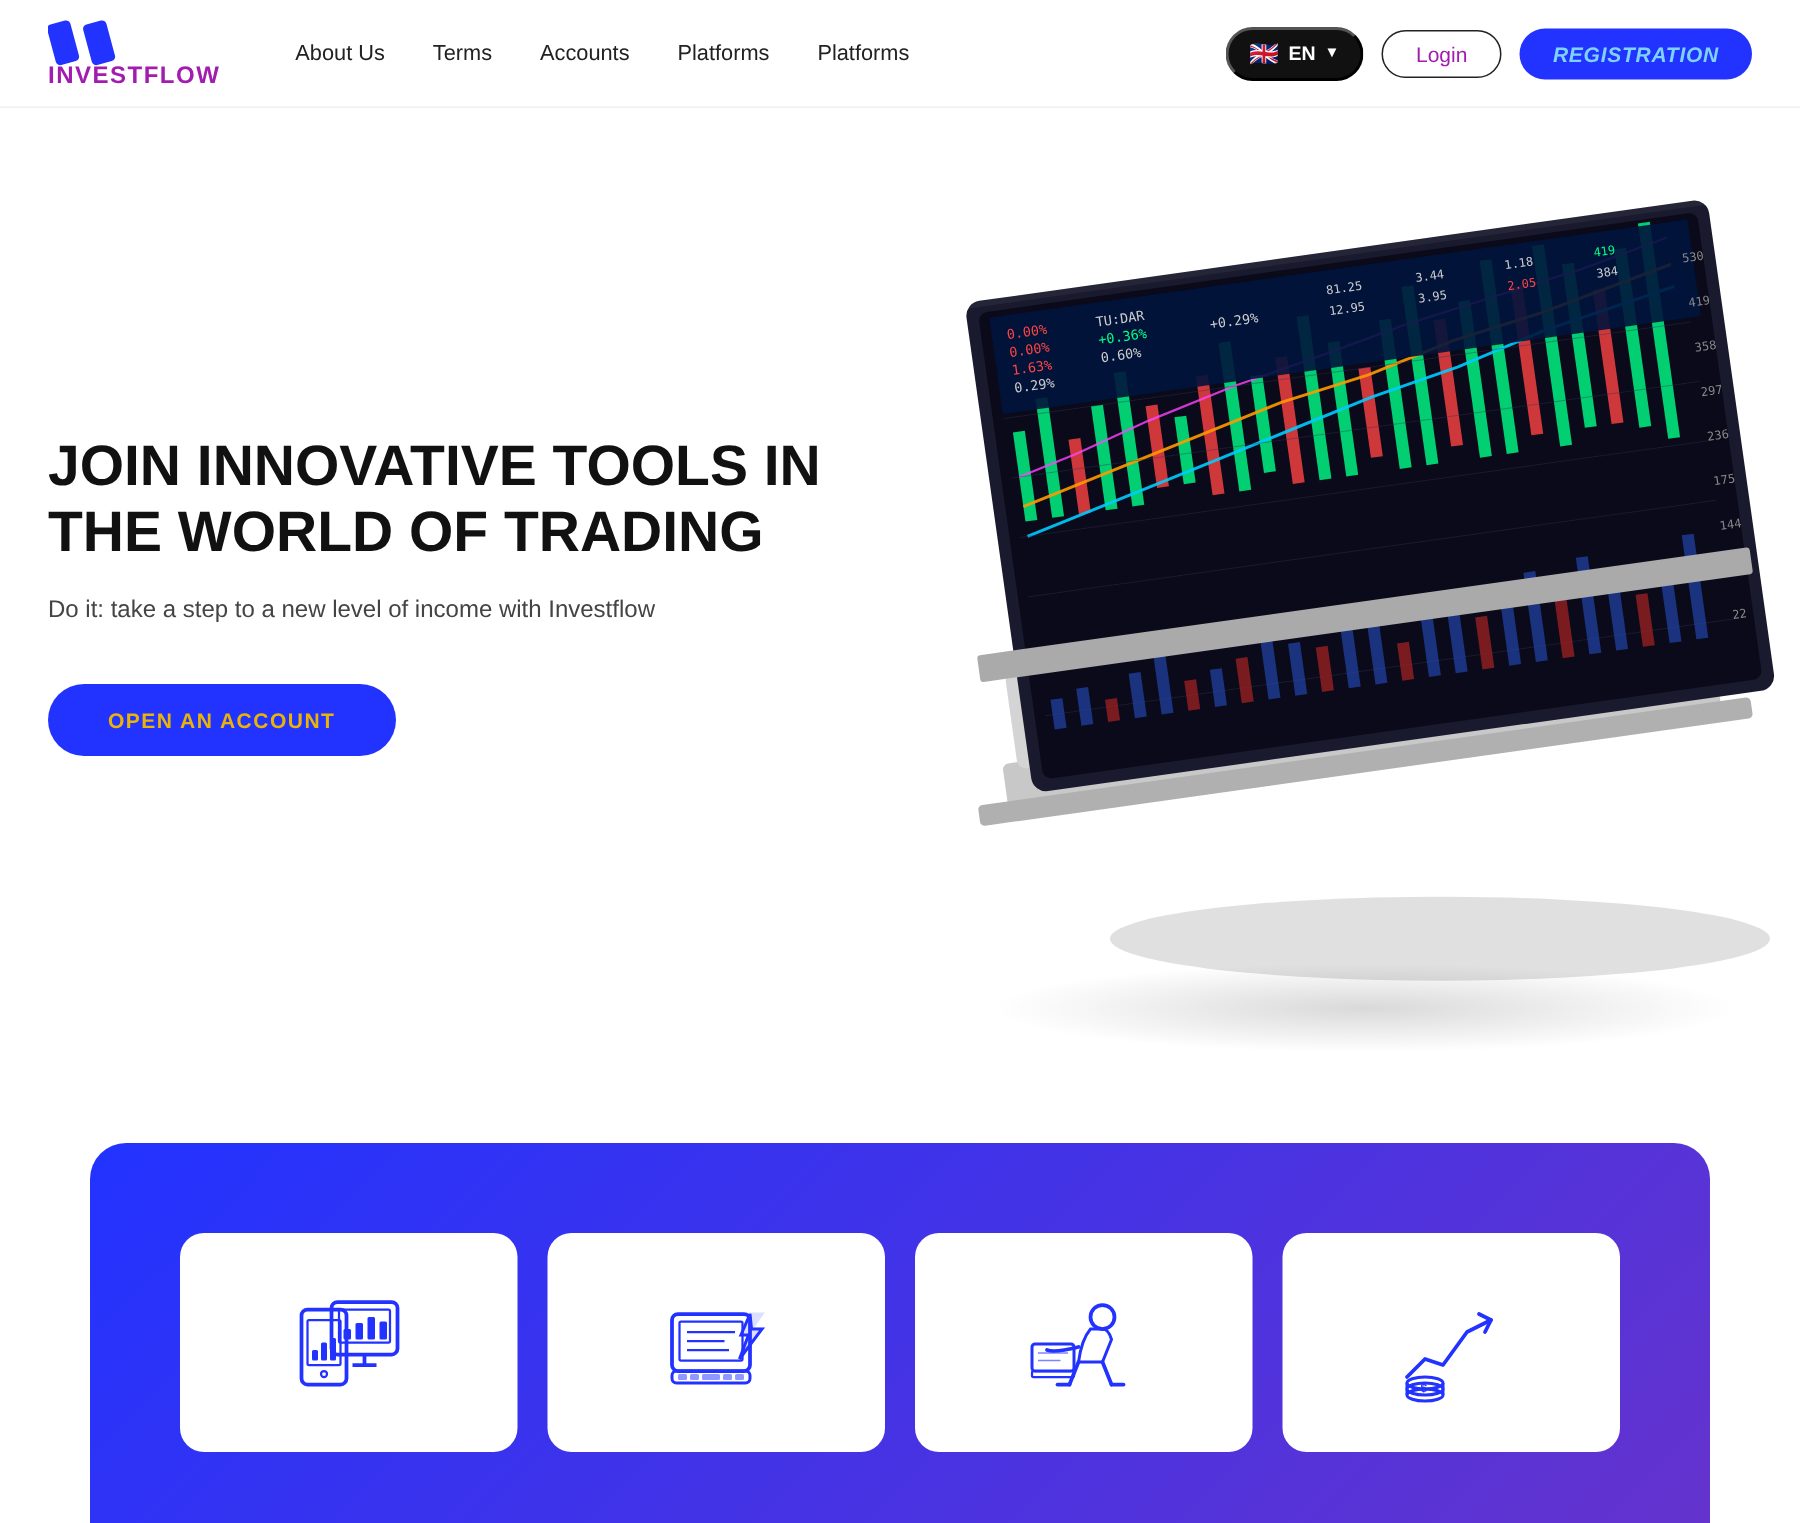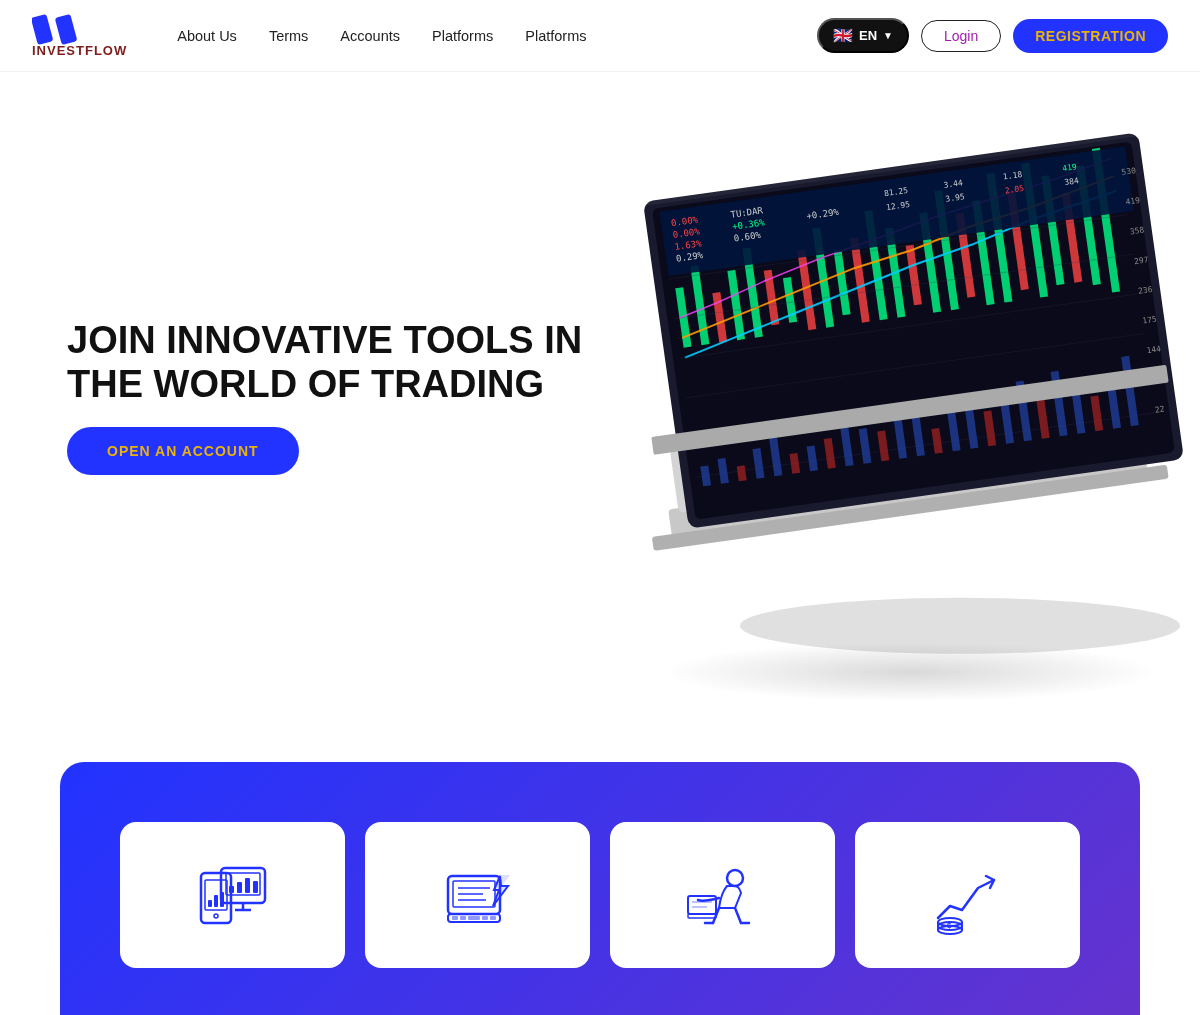--- a/index.html
+++ b/index.html
@@ -21,23 +21,23 @@
       flex-direction: column;
       align-items: flex-start;
       margin-right: 36px;
       cursor: pointer;
     }
     .logo-icon {
       width: 64px;
       height: 32px;
     }
     .logo-text {
-      font-size: 13px;
+      font-size: 16px;
       font-weight: 800;
-      color: #7f1d1d;
+      color: #a21caf;
       letter-spacing: 1px;
       margin-top: -2px;
     }
     .nav {
       display: flex;
       align-items: center;
       gap: 4px;
       flex: 1;
     }
     .nav-item {
@@ -74,45 +74,46 @@
       background: transparent;
       color: #a21caf;
       border-radius: 20px;
       padding: 7px 22px;
       font-size: 14px;
       font-weight: 500;
       cursor: pointer;
     }
     .reg-btn {
       background: #2233ff;
-      color: #eab308;
+      color: #7dd3fc;
       border: none;
       border-radius: 20px;
       padding: 9px 22px;
       font-size: 14px;
       font-weight: 700;
       letter-spacing: 0.5px;
       cursor: pointer;
       white-space: nowrap;
+      font-style: italic;
     }
 
     
     .hero {
       position: relative;
       min-height: 650px;
       background: #fff;
       display: flex;
       align-items: center;
       overflow: hidden;
     }
     .hero-content {
       position: relative;
       z-index: 2;
       max-width: 620px;
-      padding: 80px 0 80px 67px;
+      padding: 80px 0 80px 32px;
     }
     .hero-title {
       font-size: 38px;
       font-weight: 900;
       color: #111;
       line-height: 1.15;
       margin-bottom: 20px;
       text-transform: uppercase;
     }
     .hero-subtitle {
@@ -224,20 +225,21 @@
       <span class="lang-chevron">▼</span>
     </button>
     <button class="login-btn">Login</button>
     <button class="reg-btn">REGISTRATION</button>
   </div>
 </header>
 
 <section class="hero">
   <div class="hero-content">
     <h1 class="hero-title">JOIN INNOVATIVE TOOLS IN THE WORLD OF TRADING</h1>
+    <p class="hero-subtitle">Do it: take a step to a new level of income with Investflow</p>
     <button class="open-account-btn">OPEN AN ACCOUNT</button>
   </div>
 
   <div class="hero-image">
     <svg viewBox="0 0 640 560" fill="none" xmlns="http://www.w3.org/2000/svg">
 
       <ellipse cx="370" cy="520" rx="220" ry="28" fill="rgba(0,0,0,0.12)"></ellipse>
 
       <g transform="rotate(-8, 320, 400)">
 

